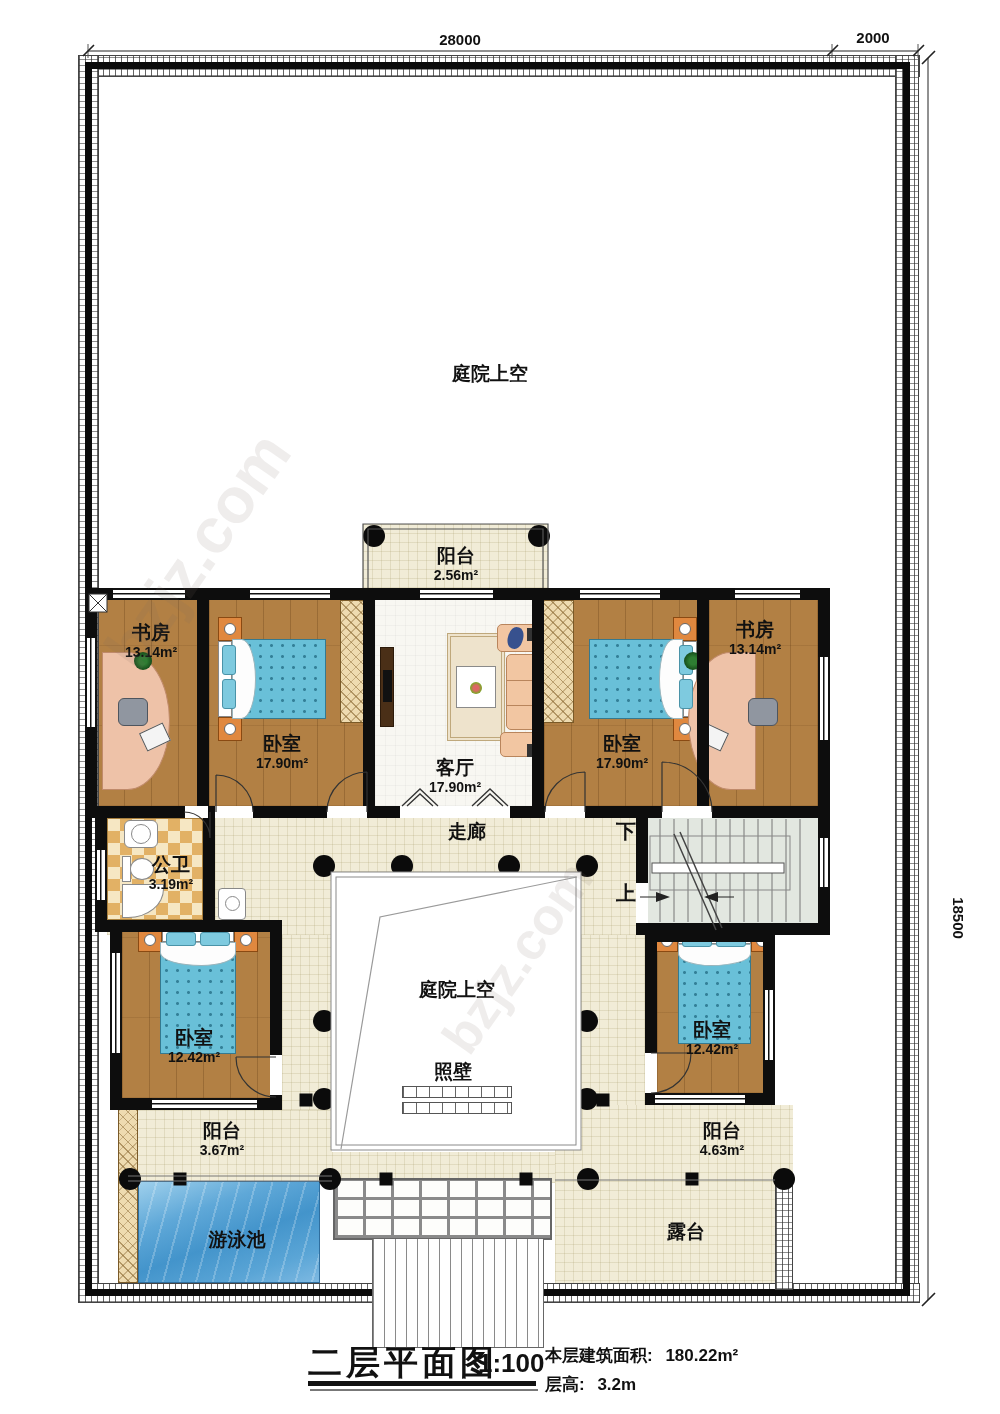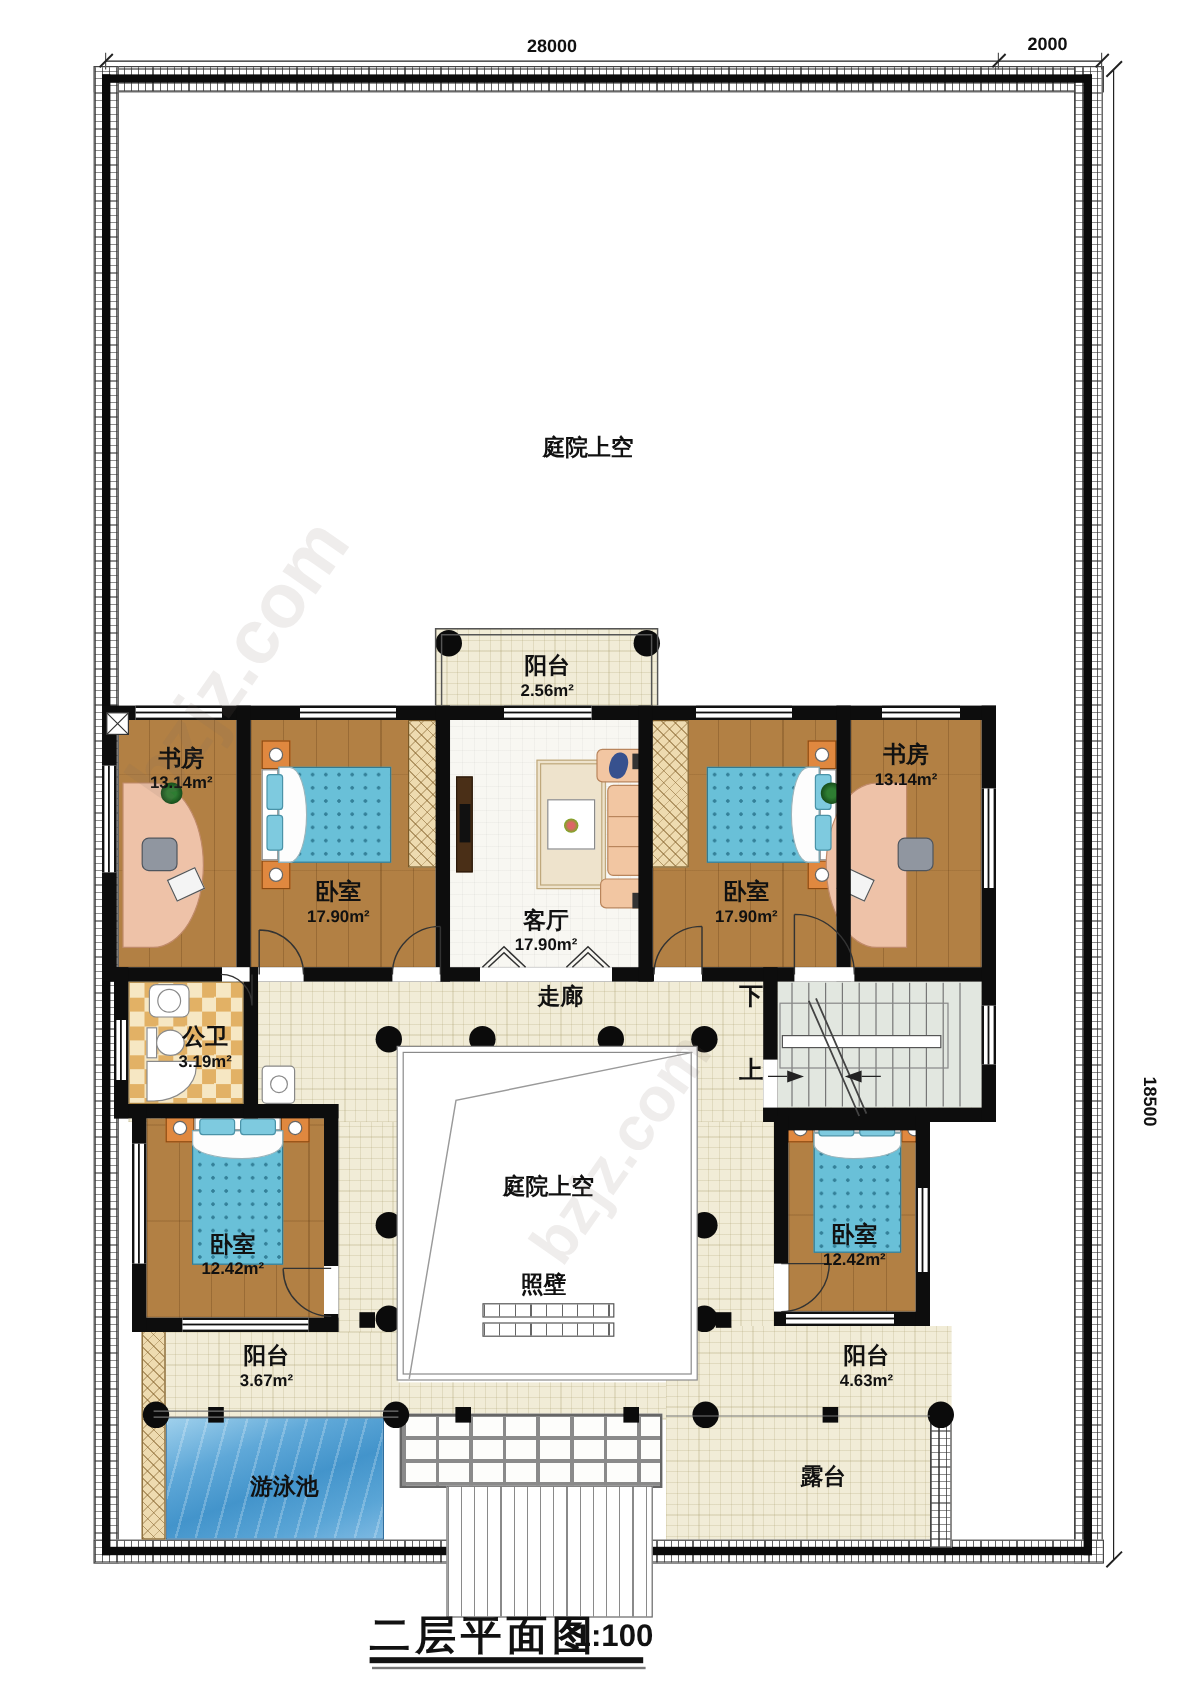--- a/index.html
+++ b/index.html
@@ -362,18 +362,26 @@
   <div class="dimtxt" style="left:873px;top:37px;">2000</div>
   <div class="dimtxt" style="left:958px;top:918px;transform:translate(-50%,-50%) rotate(90deg);">18500</div>
 
   <div class="abs titleblock" style="left:308px;top:1336px;width:470px;height:70px;">
     <span style="position:absolute;left:0;top:4px;font-size:34px;font-weight:bold;letter-spacing:4px;">二层平面图</span>
     <span style="position:absolute;left:170px;top:12px;font-size:26px;font-weight:bold;">1:100</span>
     <div style="position:absolute;left:0;top:45px;width:228px;height:5px;background:#111;"></div>
     <div style="position:absolute;left:2px;top:53px;width:228px;height:2px;background:#777;"></div>
   </div>
   <div class="abs" style="left:545px;top:1344px;width:320px;height:60px;z-index:40;font-size:17px;font-weight:bold;">
+    <div style="margin-bottom:6px;">
+      <span>本层建筑面积:</span>
+      <span style="margin-left:8px;">180.22m²</span>
+    </div>
+    <div>
+      <span>层高:</span>
+      <span style="margin-left:8px;">3.2m</span>
+    </div>
   </div>
 
   <div class="wmark" style="left:90px;top:640px;transform:rotate(-55deg);transform-origin:0 0;">bzjz.com</div>
   <div class="wmark" style="left:430px;top:1030px;transform:rotate(-55deg);transform-origin:0 0;font-size:52px;">bzjz.com</div>
 
 </div>
 
 </body></html>

